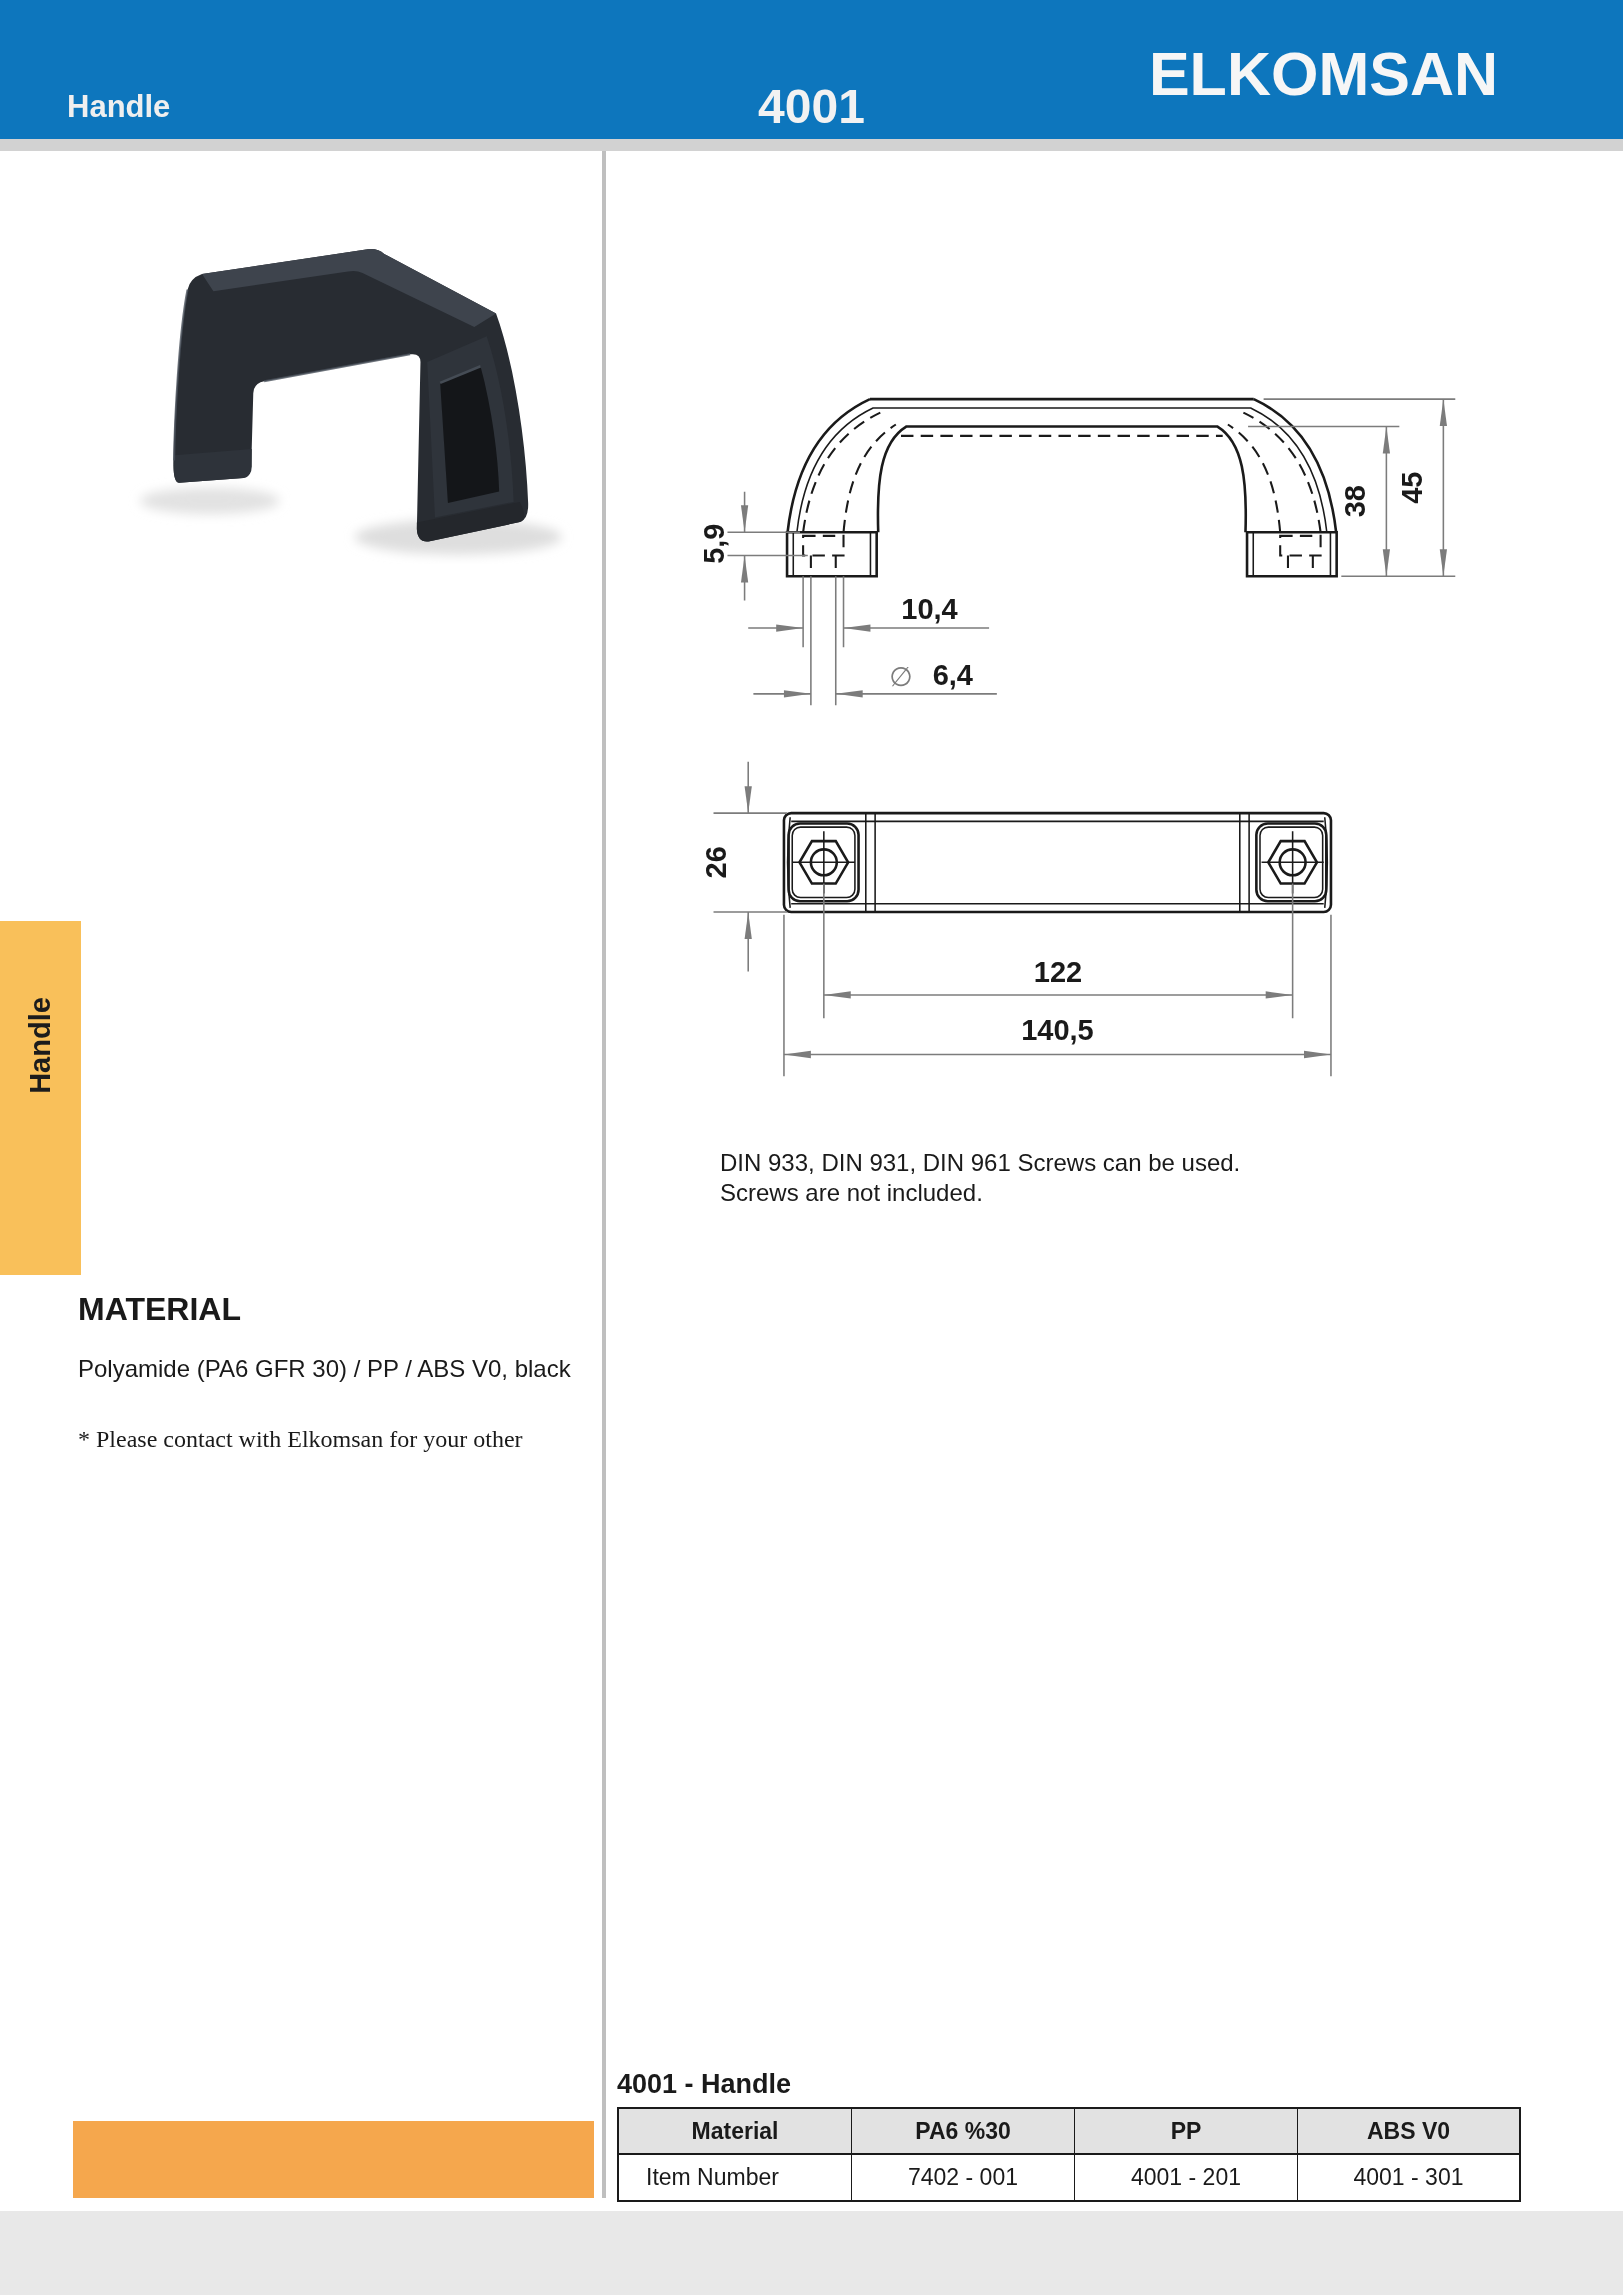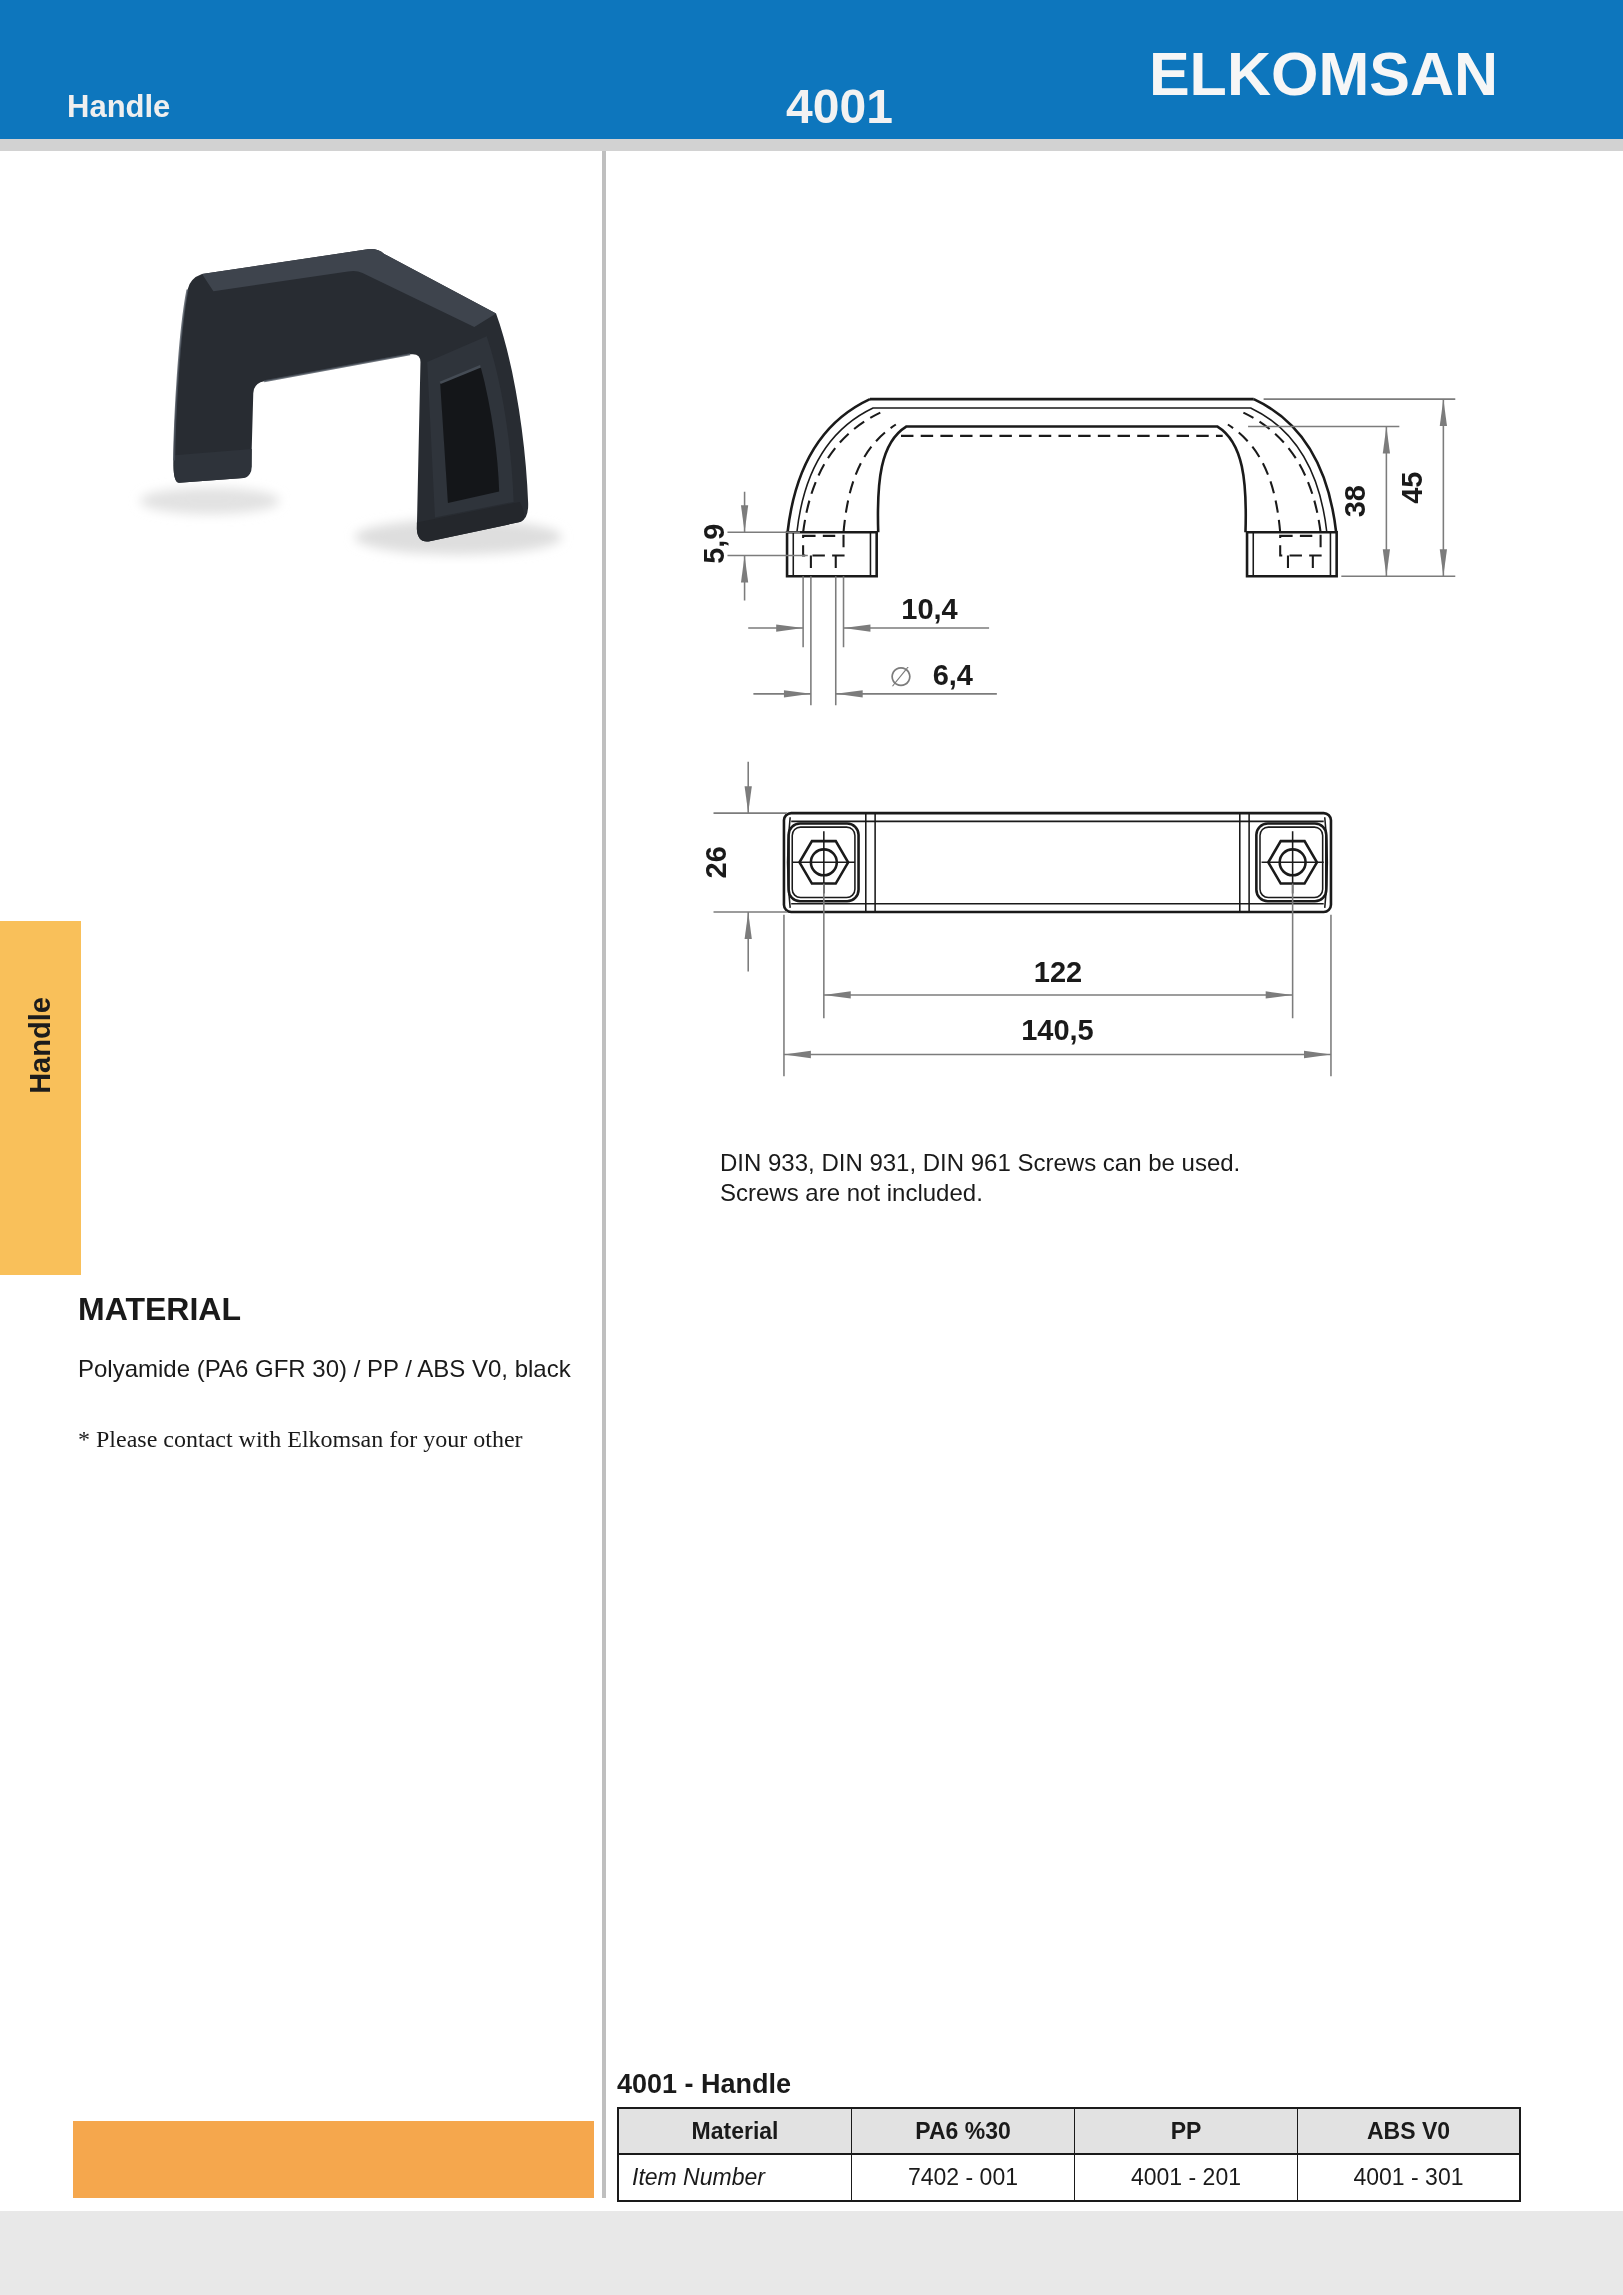--- a/index.html
+++ b/index.html
@@ -2,21 +2,21 @@
 <html style="font-size:8.3px"><head>
 <meta charset="utf-8">
 <style>
   html,body{margin:0;padding:0;}
   body{font-family:"Liberation Sans", sans-serif; background:#ffffff;}
   .page{position:relative; width:1623px; height:2295px; background:#ffffff; overflow:hidden;}
 
   
   .header{position:absolute; left:0; top:0; width:1623px; height:139px; background:#0D76BD;}
   .header-category{position:absolute; left:67px; top:89px; font-size:31px; font-weight:bold; color:#EFEFEF;}
-  .header-code{position:absolute; left:50%; transform:translateX(-50%); top:79px; font-size:48px; font-weight:bold; color:#F2F2F2;margin-left:28px;}
+  .header-code{position:absolute; left:50%; transform:translateX(-50%); top:79px; font-size:48px; font-weight:bold; color:#F2F2F2;}
   .header-brand{position:absolute; right:125px; top:39px; font-size:61px; font-weight:bold; color:#F6F6F6; letter-spacing:0px;}
   .header-strip{position:absolute; left:0; top:139px; width:1623px; height:12.4px; background:#D2D2D2;}
 
   
   .divider-v{position:absolute; left:602px; top:151px; width:3.6px; height:2047px; background:#BFBFBF;}
 
   
   .side-tab{position:absolute; left:0; top:921px; width:81px; height:354px; background:#F9C05A;}
   .side-tab-inner{position:absolute; left:0; top:26px; width:81px; height:197px; display:flex; align-items:center; justify-content:center;}
   .side-tab-label{transform:rotate(-90deg); white-space:nowrap; font-size:29px; font-weight:bold; color:#1C1C1C;}
@@ -36,21 +36,21 @@
   svg text{font-family:"Liberation Sans", sans-serif;}
   .dim-text{font-size:56px; font-weight:bold; fill:#1A1A1A;}
   .dim-sym{font-size:52px; fill:#7C7C7C;}
 
   
   .table-title{position:absolute; left:617px; top:2069px; font-size:27px; font-weight:bold; color:#1A1A1A;}
   .spec-table{position:absolute; left:617px; top:2107px; width:900px; border:2.6px solid #1A1A1A; display:grid; grid-template-columns:232px 223px 223px 1fr; background:#ffffff;}
   .spec-table .hcell{height:44px; background:#E2E2E2; border-bottom:2.6px solid #1A1A1A; display:flex; align-items:center; justify-content:center; font-weight:bold; font-size:23px; color:#1A1A1A;}
   .spec-table .cell{height:45px; display:flex; align-items:center; justify-content:center; font-size:23px; color:#1A1A1A; background:#fff;}
   .spec-table .vline{border-left:1px solid #1A1A1A;}
-  .spec-table .cell-left{justify-content:flex-start; padding-left:13px;font-style:italic;}
+  .spec-table .cell-left{justify-content:flex-start; padding-left:27px;}
 
   
   .orange-rect{position:absolute; left:73px; top:2121px; width:521px; height:77px; background:#F5A74D;}
   .footer-band{position:absolute; left:0; top:2211px; width:1623px; height:85px; background:#E8E8E8;}
 </style>
 </head>
 <body>
 
 <div class="page">
 

